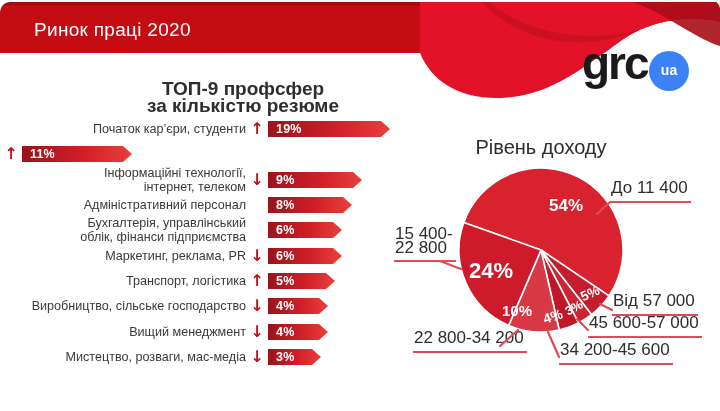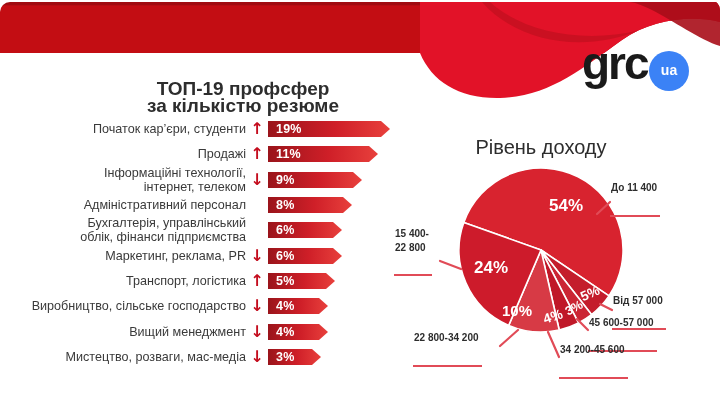--- a/index.html
+++ b/index.html
@@ -55,65 +55,62 @@
   
   .pie-title{
     position:absolute;left:441px;top:136px;width:200px;text-align:center;
     font-size:20px;font-weight:400;color:#2d2d2d;
   }
   .pie-svg{position:absolute;left:456px;top:165px;width:170px;height:170px;}
   .wedge-label{
     position:absolute;text-align:center;color:#ffffff;font-weight:700;
   }
   .callout{
-    position:absolute;color:#2d2d2d;font-weight:700;font-size:10px;line-height:13.5px;
-    border-bottom:2.5px solid #e14b57;padding:0 3px 20px 1px;display:inline-block;
+    position:absolute;color:#2d2d2d;font-weight:400;font-size:17px;line-height:13.5px;
+    border-bottom:2.5px solid #e14b57;padding:0 3px 6px 1px;display:inline-block;
   }
   .callout span{display:block;}
   .lines-overlay{position:absolute;left:0;top:0;width:720px;height:411px;pointer-events:none;}
 </style>
 </head>
 <body>
 
 <div class="card">
 
   <div class="band"></div>
+  <div class="band-title">Ринок праці 2020</div>
 
   <svg class="swoosh" viewBox="0 0 320 118">
     <path d="M0,118 V51 H20 C32,80 60,97 100,96 C150,94 180,68 222,38 C252,17 292,13 320,20 V118 Z" fill="#ffffff"></path>
     <path d="M20,51 C32,80 60,97 100,96 C150,94 180,68 222,38 C252,17 292,13 320,20 L320,0 L20,0 Z" fill="#e21228"></path>
     <path d="M90,0 C120,28 180,43 240,28 C180,53 115,38 82,0 Z" fill="#b60e1c" opacity="0.55"></path>
     <path d="M230,0 L320,0 L320,44 C300,38 272,18 252,8 C244,4 237,1 230,0 Z" fill="#a90d18" opacity="0.9"></path>
   </svg>
 
   <div class="logo">
     <div class="logo-grc">grc</div>
     <div class="logo-badge">ua</div>
   </div>
 
   <div class="bar-title">
-    <span>ТОП-19 профсфер</span>
+    <span>ТОП-9 профсфер</span>
     <span>за кількістю резюме</span>
   </div>
 
   <div class="bar-row" style="top:121px">
     <div class="row-label">
         <span class="lbl-line">Початок кар’єри, студенти</span>
         <span class="lbl-line"></span>
       </div>
     <div class="row-arrow">↑</div>
     <div class="row-bar" style="width: 122px; text-align: center;">
         <span class="bar-value">19%</span>
       </div>
   </div>
   <div class="bar-row" style="top:146px">
-    <div class="row-label">
-        <span class="lbl-line">Продажі</span>
-        <span class="lbl-line"></span>
-      </div>
     <div class="row-arrow">↑</div>
     <div class="row-bar" style="width: 110px;">
         <span class="bar-value">11%</span>
       </div>
   </div>
   <div class="bar-row" style="top:172px">
     <div class="row-label">
         <span class="lbl-line">Інформаційні технології,</span>
         <span class="lbl-line">інтернет, телеком</span>
       </div>
@@ -204,21 +201,21 @@
         <path d="M85,85 L103.2,165.0 A82,82 0 0 1 52.7,160.4 Z" fill="#d73a45" stroke="#ffffff" stroke-width="1.6" stroke-linejoin="round"></path>
         <path d="M85,85 L52.7,160.4 A82,82 0 0 1 7.8,57.5 Z" fill="#cd1b2b" stroke="#ffffff" stroke-width="1.6" stroke-linejoin="round"></path>
       </g>
   </svg>
 
   <div class="wedge-label" style="left:542px;top:196px;width:48px;font-size:17px">54%</div>
   <div class="wedge-label" style="left:572px;top:286px;width:36px;font-size:13.5px;transform:rotate(-24deg)">5%</div>
   <div class="wedge-label" style="left:558px;top:301px;width:32px;font-size:12.5px;transform:rotate(-28deg)">3%</div>
   <div class="wedge-label" style="left:535px;top:309px;width:36px;font-size:13.5px;transform:rotate(-18deg)">4%</div>
   <div class="wedge-label" style="left:495px;top:302px;width:44px;font-size:15px">10%</div>
-  <div class="wedge-label" style="left:467px;top:258px;width:48px;font-size:17px">24%</div>
+  <div class="wedge-label" style="left:467px;top:258px;width:48px;font-size:22px">24%</div>
 
   <div class="callout" style="left:610px;top:181px">
       <span>До 11 400</span>
       <span></span>
     </div>
   <div class="callout" style="left:612px;top:294px">
       <span>Від 57 000</span>
       <span></span>
     </div>
   <div class="callout" style="left:588px;top:316px">

